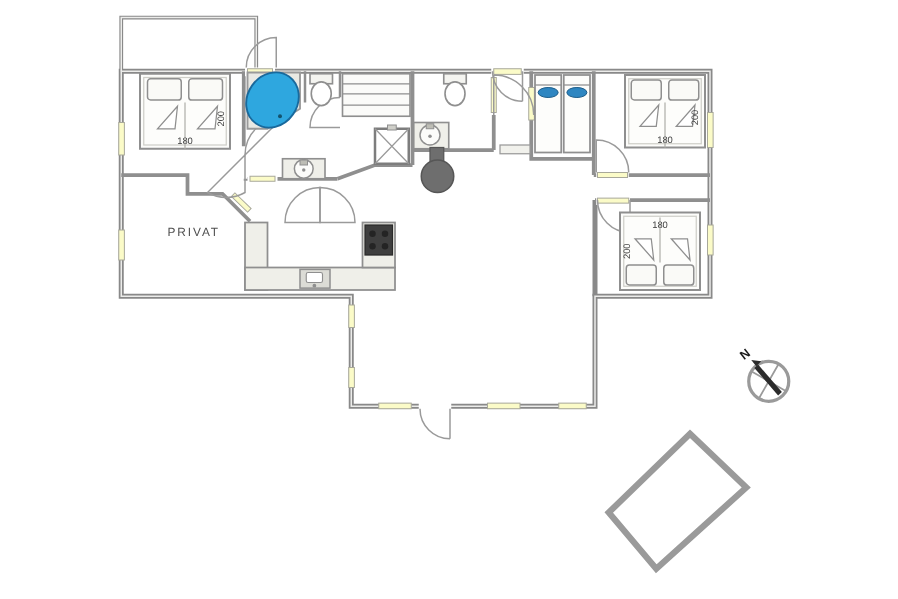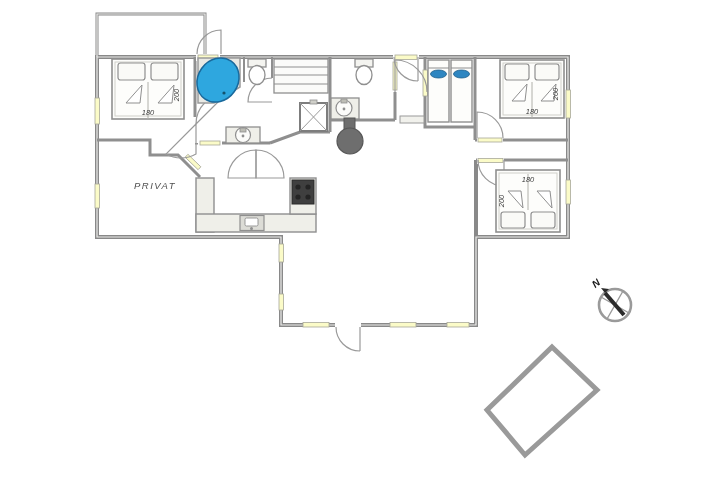--- a/index.html
+++ b/index.html
@@ -1,16 +1,16 @@
 <!DOCTYPE html>
 <html><head>
 <meta charset="utf-8">
 <style>
   html,body{margin:0;padding:0;background:#ffffff;width:718px;height:479px;overflow:hidden;}
-  .stage{position:relative;width:718px;height:479px;background:#fff;font-style:italic;}
+  .stage{position:relative;width:718px;height:479px;background:#fff;}
   svg{position:absolute;left:0;top:0;}
   text{font-family:"Liberation Sans","DejaVu Sans",sans-serif;fill:#4a4a4a;}
   .dim{font-size:7.5px;fill:#3d3d3d;}
   .roomlabel{font-size:9.5px;letter-spacing:1.5px;fill:#4f4f4f;}
   .north{font-size:10px;font-weight:bold;fill:#1a1a1a;}
 </style>
 </head>
 <body>
 
 <div class="stage">

